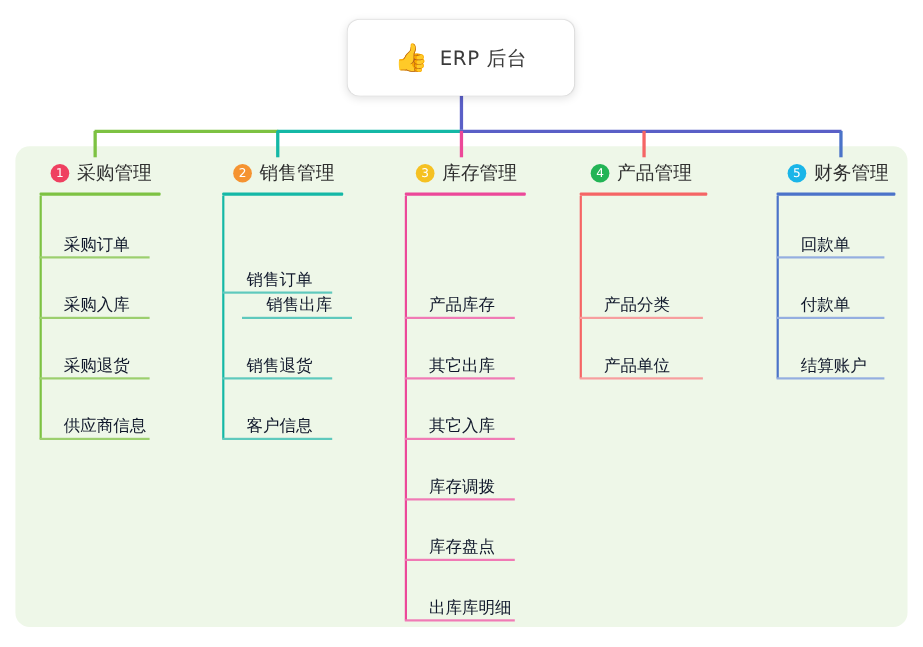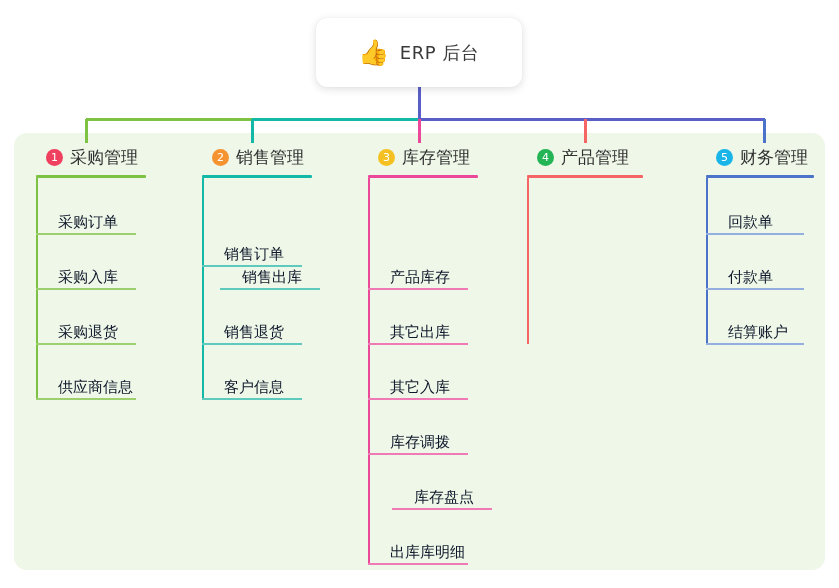--- a/index.html
+++ b/index.html
@@ -212,36 +212,44 @@
         <div class="leaf-rule" style="background: rgb(240, 122, 181); width: 100px; top: 25px;"></div>
       </div>
       <div class="leaf" style="position: absolute; left: 0px; top: 227px; width: 100px; height: 26px;">
         <span class="leaf-label">其它入库</span>
         <div class="leaf-rule" style="background: rgb(240, 122, 181); width: 100px; top: 25px;"></div>
       </div>
       <div class="leaf" style="position: absolute; left: 0px; top: 282px; width: 100px; height: 26px;">
         <span class="leaf-label">库存调拨</span>
         <div class="leaf-rule" style="background: rgb(240, 122, 181); width: 100px; top: 25px;"></div>
       </div>
-      <div class="leaf" style="position: absolute; left: 0px; top: 337px; width: 100px; height: 26px; margin-left: 24px;">
+      <div class="leaf" style="position: absolute; left: 0px; top: 337px; width: 100px; height: 26px;">
         <span class="leaf-label">库存盘点</span>
         <div class="leaf-rule" style="background: rgb(240, 122, 181); width: 100px; top: 25px;"></div>
       </div>
       <div class="leaf" style="position: absolute; left: 0px; top: 392px; width: 100px; height: 26px;">
         <span class="leaf-label">出库库明细</span>
         <div class="leaf-rule" style="background: rgb(240, 122, 181); width: 100px; top: 25px;"></div>
       </div>
     </div>
     <div class="column" style="left: 527px; top: 146px; width: 128px;">
       <div class="col-head">
         <span class="badge" style="background: rgb(34, 180, 85);">4</span>
         <span class="col-title">产品管理</span>
       </div>
       <div class="head-rule" style="background: rgb(245, 101, 101); width: 116px;"></div>
       <div class="rail" style="background: rgb(245, 101, 101); top: 32px; left: 0px; height: 166px;"></div>
+      <div class="leaf" style="position: absolute; left: 0px; top: 117px; width: 112px; height: 26px;">
+        <span class="leaf-label">产品分类</span>
+        <div class="leaf-rule" style="background: rgb(247, 158, 158); width: 112px; top: 25px;"></div>
+      </div>
+      <div class="leaf" style="position: absolute; left: 0px; top: 172px; width: 112px; height: 26px;">
+        <span class="leaf-label">产品单位</span>
+        <div class="leaf-rule" style="background: rgb(247, 158, 158); width: 112px; top: 25px;"></div>
+      </div>
     </div>
     <div class="column" style="left: 706px; top: 146px; width: 120px;">
       <div class="col-head">
         <span class="badge" style="background: rgb(25, 181, 232);">5</span>
         <span class="col-title">财务管理</span>
       </div>
       <div class="head-rule" style="background: rgb(75, 115, 201); width: 108px;"></div>
       <div class="rail" style="background: rgb(75, 115, 201); top: 32px; left: 0px; height: 166px;"></div>
       <div class="leaf" style="position: absolute; left: 0px; top: 62px; width: 98px; height: 26px; font-family: Liberation Serif, serif;">
         <span class="leaf-label">回款单</span>

